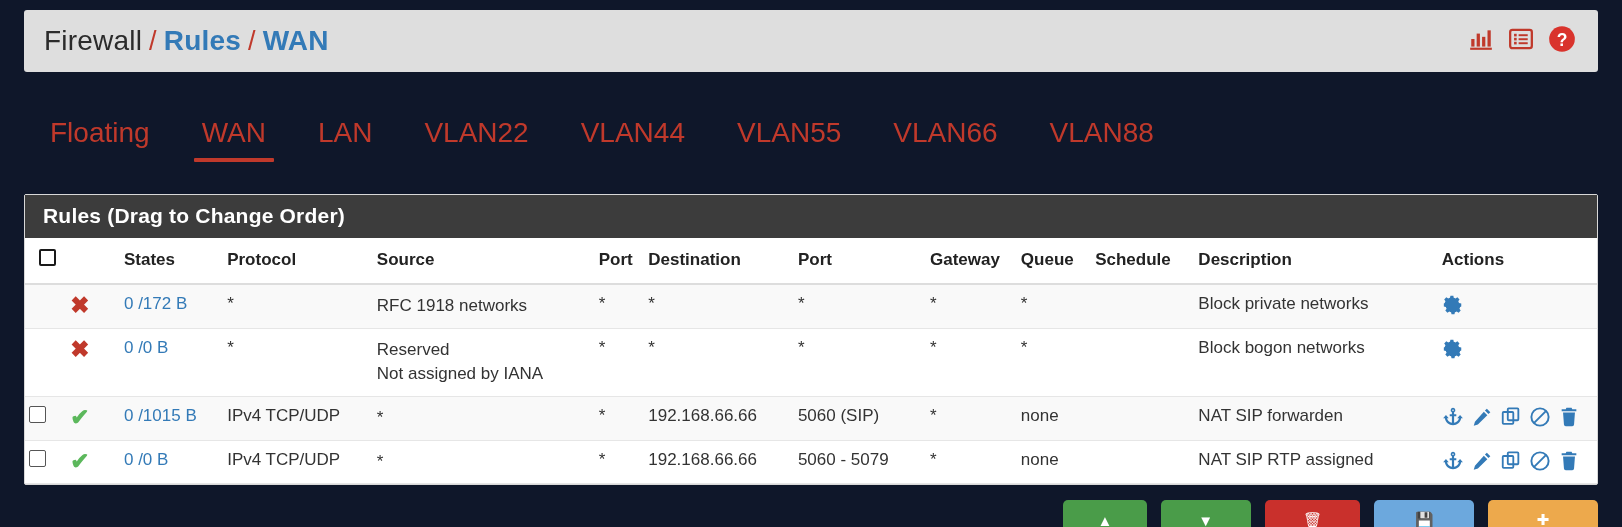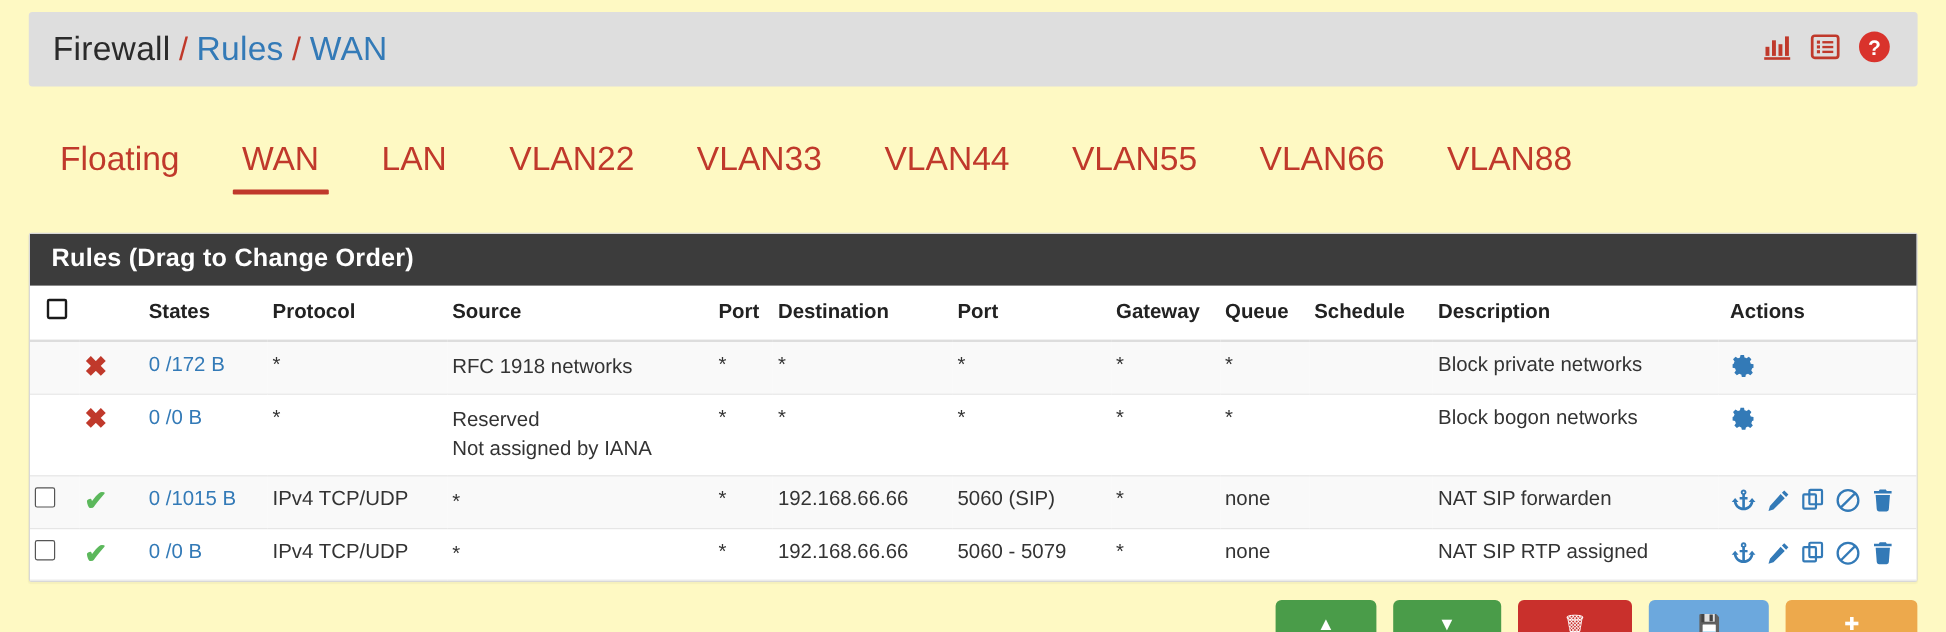--- a/index.html
+++ b/index.html
@@ -3,34 +3,34 @@
 <meta charset="utf-8">
 <style>
   * { box-sizing: border-box; }
   html, body {
     margin: 0; padding: 0;
     width: 1622px; height: 527px;
     background: #f4f4f4;
     font-family: "Liberation Sans", sans-serif;
     overflow: hidden;
   }
-  .page { position: relative; width: 1622px; height: 527px; background: #fef9c3; }
+  .page { position: relative; width: 1622px; height: 527px; background: #0f172a; }
 
   
   .breadcrumb-bar {
     position: absolute; left: 24px; top: 10px;
     width: 1574px; height: 62px;
     background: #dedede;
     border-radius: 3px;
     display: flex; align-items: center;
     padding: 0 22px 0 20px;
   }
   .crumbs { display: flex; align-items: baseline; font-size: 28px; letter-spacing: .2px; }
   .crumb-static { color: #2b2b2b; }
-  .crumb-link { color: #337ab7; text-decoration: none; }
+  .crumb-link { color: #337ab7; text-decoration: none; font-weight: bold; }
   .crumb-sep { color: #c0392b; margin: 0 7px; font-size: 27px; }
   .header-icons { margin-left: auto; display: flex; align-items: center; gap: 14px; }
   .hdr-ico { display: block; }
 
   
   .tabs {
     position: absolute; left: 24px; top: 104px;
     width: 1574px; height: 60px;
     display: flex; align-items: flex-start;
   }
@@ -190,21 +190,20 @@
         </svg>
       </span>
     </div>
   </div>
 
   <div class="tabs" id="tabs">
       <div class="tab"><span class="tab-inner">Floating</span></div>
       <div class="tab active"><span class="tab-inner">WAN</span></div>
       <div class="tab"><span class="tab-inner">LAN</span></div>
       <div class="tab"><span class="tab-inner">VLAN22</span></div>
-      <div class="tab"><span class="tab-inner">VLAN33</span></div>
       <div class="tab"><span class="tab-inner">VLAN44</span></div>
       <div class="tab"><span class="tab-inner">VLAN55</span></div>
       <div class="tab"><span class="tab-inner">VLAN66</span></div>
       <div class="tab"><span class="tab-inner">VLAN88</span></div>
     </div>
 
   <div class="panel">
     <div class="panel-title">Rules (Drag to Change Order)</div>
 
     <table class="rules">

